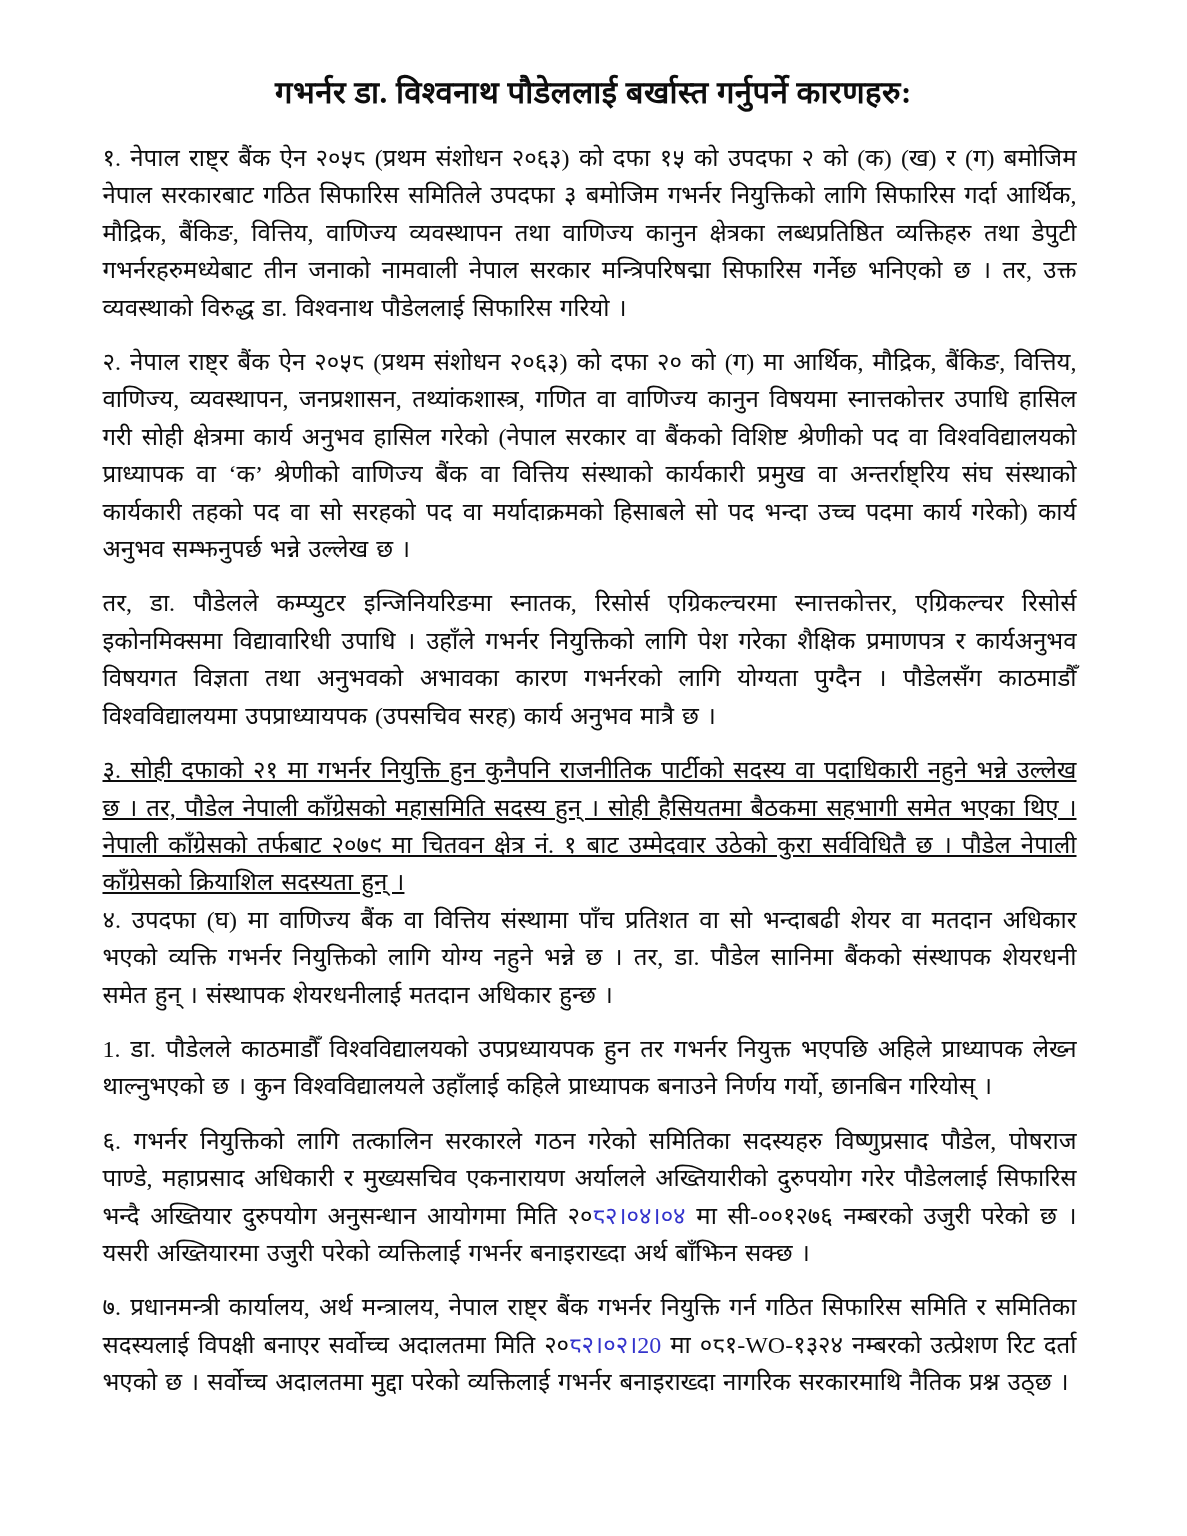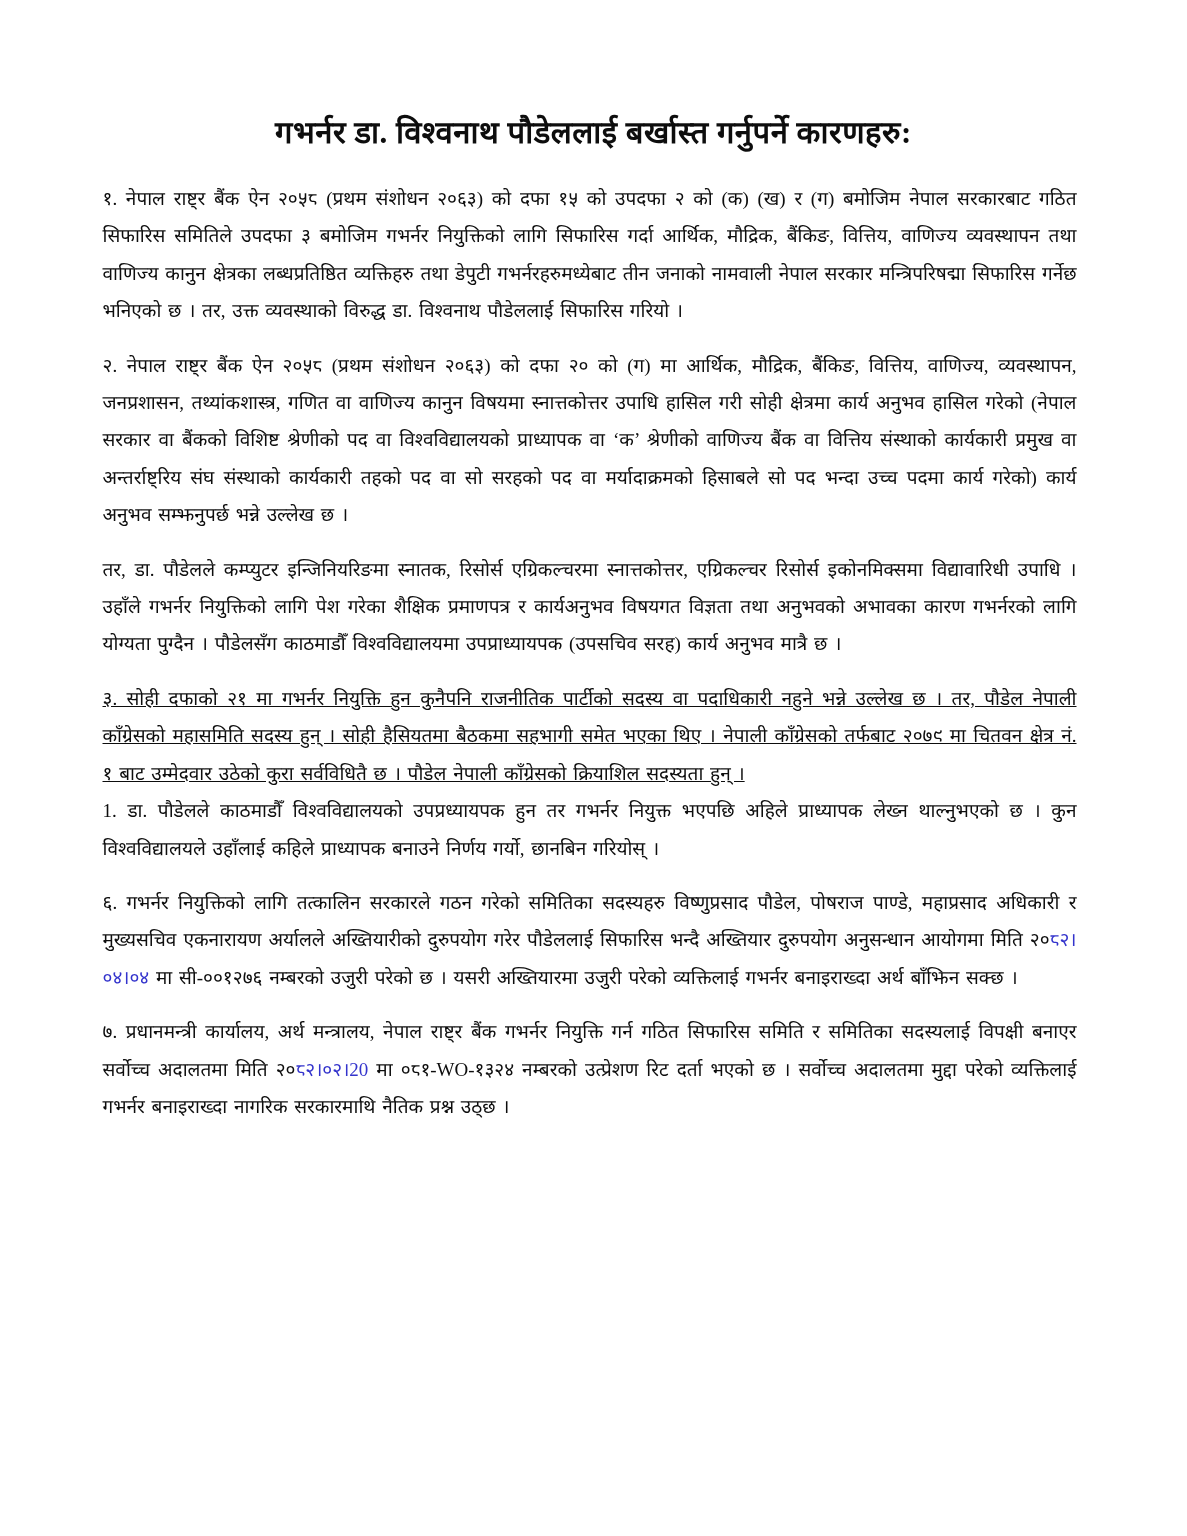--- a/index.html
+++ b/index.html
@@ -7,37 +7,37 @@
   html, body { margin: 0; padding: 0; }
   body {
     width: 1187px; height: 1536px;
     background: var(--paper);
     font-family: "Liberation Serif", "DejaVu Serif", serif;
     color: var(--ink);
     overflow: hidden;
   }
   .page {
     width: 1187px; height: 1516px;
-    padding-top: 110px;
+    padding-top: 70px;
     background: var(--paper);
   }
   .content {
     width: 982px;
     margin: 0 auto;
   }
   .doc-title {
     font-size: 31px;
     font-weight: bold;
     text-align: center;
     line-height: 46px;
     margin: 0 0 24px 0;
     letter-spacing: 0.5px;
   }
   .para {
-    font-size: 19px;
+    font-size: 24px;
     line-height: 37.4px;
     text-align: justify;
     margin: 0 8px 17px 0;
     word-spacing: 2px;
   }
   .para.no-gap { margin-bottom: 0; text-decoration: underline; }
   .date-blue { color: var(--date-blue); }
 </style>
 </head>
 <body>
@@ -48,20 +48,21 @@
     <h1 class="doc-title">गभर्नर डा. विश्वनाथ पौडेललाई बर्खास्त गर्नुपर्ने कारणहरु:</h1>
 
     <p class="para">१. नेपाल राष्ट्र बैंक ऐन २०५८ (प्रथम संशोधन २०६३) को दफा १५ को उपदफा २ को (क) (ख) र (ग) बमोजिम नेपाल सरकारबाट गठित सिफारिस समितिले उपदफा ३ बमोजिम गभर्नर नियुक्तिको लागि सिफारिस गर्दा आर्थिक, मौद्रिक, बैंकिङ, वित्तिय, वाणिज्य व्यवस्थापन तथा वाणिज्य कानुन क्षेत्रका लब्धप्रतिष्ठित व्यक्तिहरु तथा डेपुटी गभर्नरहरुमध्येबाट तीन जनाको नामवाली नेपाल सरकार मन्त्रिपरिषद्मा सिफारिस गर्नेछ भनिएको छ । तर, उक्त व्यवस्थाको विरुद्ध डा. विश्वनाथ पौडेललाई सिफारिस गरियो ।</p>
 
     <p class="para">२. नेपाल राष्ट्र बैंक ऐन २०५८ (प्रथम संशोधन २०६३) को दफा २० को (ग) मा आर्थिक, मौद्रिक, बैंकिङ, वित्तिय, वाणिज्य, व्यवस्थापन, जनप्रशासन, तथ्यांकशास्त्र, गणित वा वाणिज्य कानुन विषयमा स्नात्तकोत्तर उपाधि हासिल गरी सोही क्षेत्रमा कार्य अनुभव हासिल गरेको (नेपाल सरकार वा बैंकको विशिष्ट श्रेणीको पद वा विश्वविद्यालयको प्राध्यापक वा ‘क’ श्रेणीको वाणिज्य बैंक वा वित्तिय संस्थाको कार्यकारी प्रमुख वा अन्तर्राष्ट्रिय संघ संस्थाको कार्यकारी तहको पद वा सो सरहको पद वा मर्यादाक्रमको हिसाबले सो पद भन्दा उच्च पदमा कार्य गरेको) कार्य अनुभव सम्झनुपर्छ भन्ने उल्लेख छ ।</p>
 
     <p class="para">तर, डा. पौडेलले कम्प्युटर इन्जिनियरिङमा स्नातक, रिसोर्स एग्रिकल्चरमा स्नात्तकोत्तर, एग्रिकल्चर रिसोर्स इकोनमिक्समा विद्यावारिधी उपाधि । उहाँले गभर्नर नियुक्तिको लागि पेश गरेका शैक्षिक प्रमाणपत्र र कार्यअनुभव विषयगत विज्ञता तथा अनुभवको अभावका कारण गभर्नरको लागि योग्यता पुग्दैन । पौडेलसँग काठमाडौँ विश्वविद्यालयमा उपप्राध्यायपक (उपसचिव सरह) कार्य अनुभव मात्रै छ ।</p>
 
     <p class="para no-gap">३. सोही दफाको २१ मा गभर्नर नियुक्ति हुन कुनैपनि राजनीतिक पार्टीको सदस्य वा पदाधिकारी नहुने भन्ने उल्लेख छ । तर, पौडेल नेपाली काँग्रेसको महासमिति सदस्य हुन् । सोही हैसियतमा बैठकमा सहभागी समेत भएका थिए । नेपाली काँग्रेसको तर्फबाट २०७९ मा चितवन क्षेत्र नं. १ बाट उम्मेदवार उठेको कुरा सर्वविधितै छ । पौडेल नेपाली काँग्रेसको क्रियाशिल सदस्यता हुन् ।</p>
 
+    <p class="para">४. उपदफा (घ) मा वाणिज्य बैंक वा वित्तिय संस्थामा पाँच प्रतिशत वा सो भन्दाबढी शेयर वा मतदान अधिकार भएको व्यक्ति गभर्नर नियुक्तिको लागि योग्य नहुने भन्ने छ । तर, डा. पौडेल सानिमा बैंकको संस्थापक शेयरधनी समेत हुन् । संस्थापक शेयरधनीलाई मतदान अधिकार हुन्छ ।</p>
 
     <p class="para">1. डा. पौडेलले काठमाडौँ विश्वविद्यालयको उपप्रध्यायपक हुन तर गभर्नर नियुक्त भएपछि अहिले प्राध्यापक लेख्न थाल्नुभएको छ । कुन विश्वविद्यालयले उहाँलाई कहिले प्राध्यापक बनाउने निर्णय गर्यो, छानबिन गरियोस् ।</p>
 
     <p class="para"><span>६. गभर्नर नियुक्तिको लागि तत्कालिन सरकारले गठन गरेको समितिका सदस्यहरु विष्णुप्रसाद पौडेल, पोषराज पाण्डे, महाप्रसाद अधिकारी र मुख्यसचिव एकनारायण अर्यालले अख्तियारीको दुरुपयोग गरेर पौडेललाई सिफारिस भन्दै अख्तियार दुरुपयोग अनुसन्धान आयोगमा मिति २०</span><span class="date-blue">८२।०४।०४</span><span> मा सी-००१२७६ नम्बरको उजुरी परेको छ । यसरी अख्तियारमा उजुरी परेको व्यक्तिलाई गभर्नर बनाइराख्दा अर्थ बाँझिन सक्छ ।</span></p>
 
     <p class="para"><span>७. प्रधानमन्त्री कार्यालय, अर्थ मन्त्रालय, नेपाल राष्ट्र बैंक गभर्नर नियुक्ति गर्न गठित सिफारिस समिति र समितिका सदस्यलाई विपक्षी बनाएर सर्वोच्च अदालतमा मिति २०</span><span class="date-blue">८२।०२।20</span><span> मा ०८१-WO-१३२४ नम्बरको उत्प्रेशण रिट दर्ता  भएको छ । सर्वोच्च अदालतमा मुद्दा परेको व्यक्तिलाई गभर्नर बनाइराख्दा नागरिक सरकारमाथि नैतिक प्रश्न उठ्छ ।</span></p>
 
   </div>
 </div>
 

